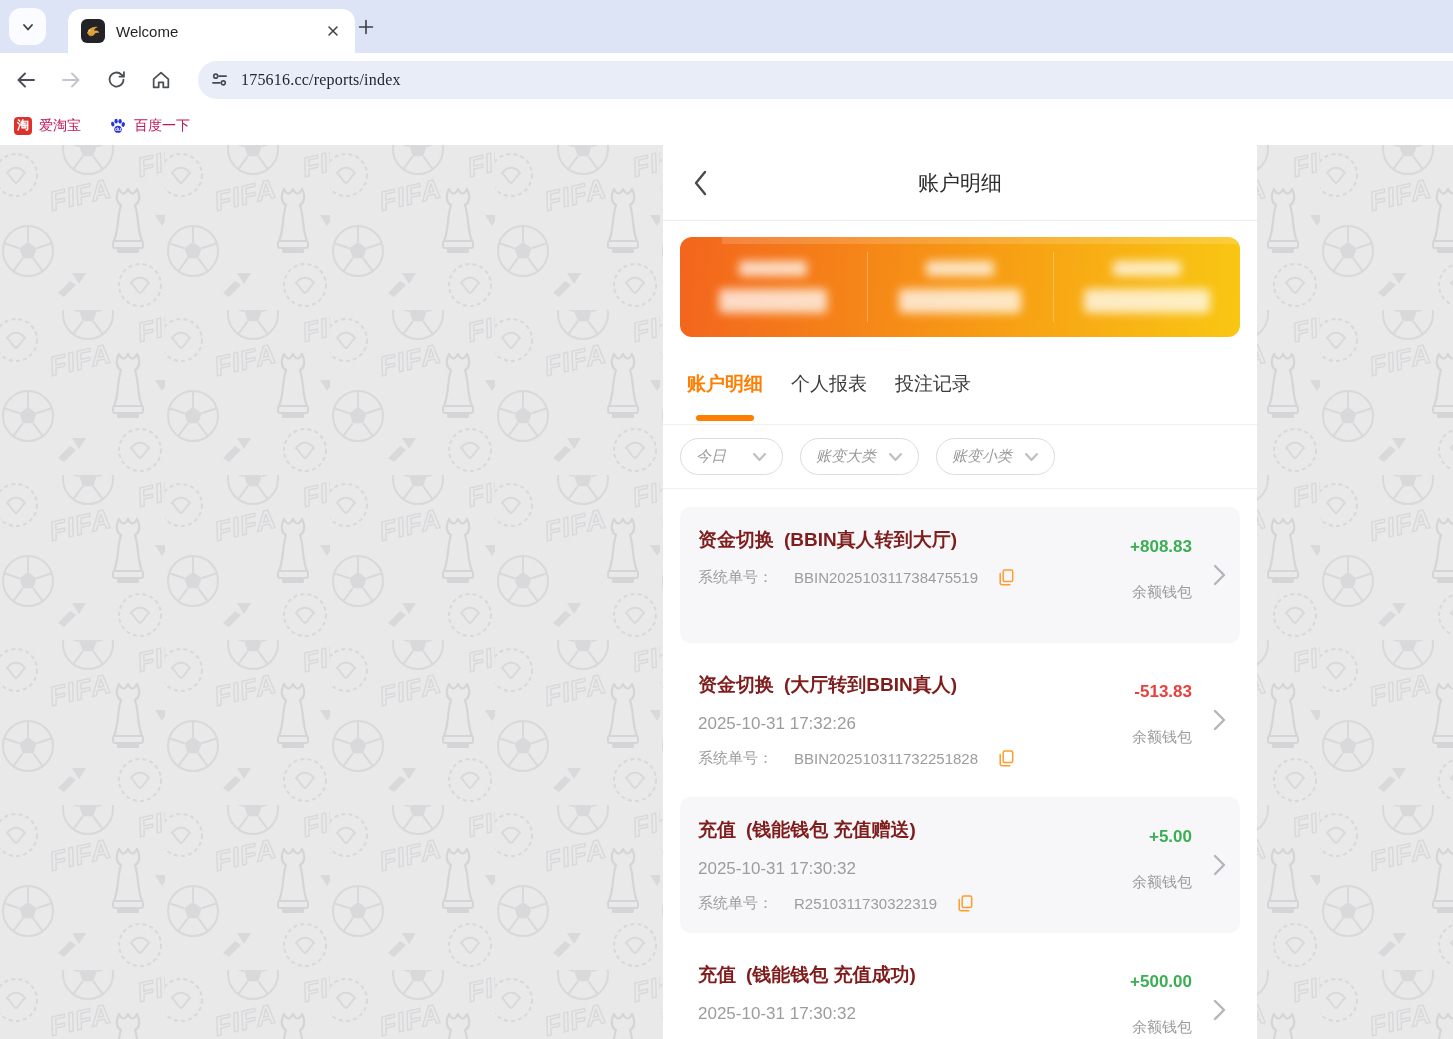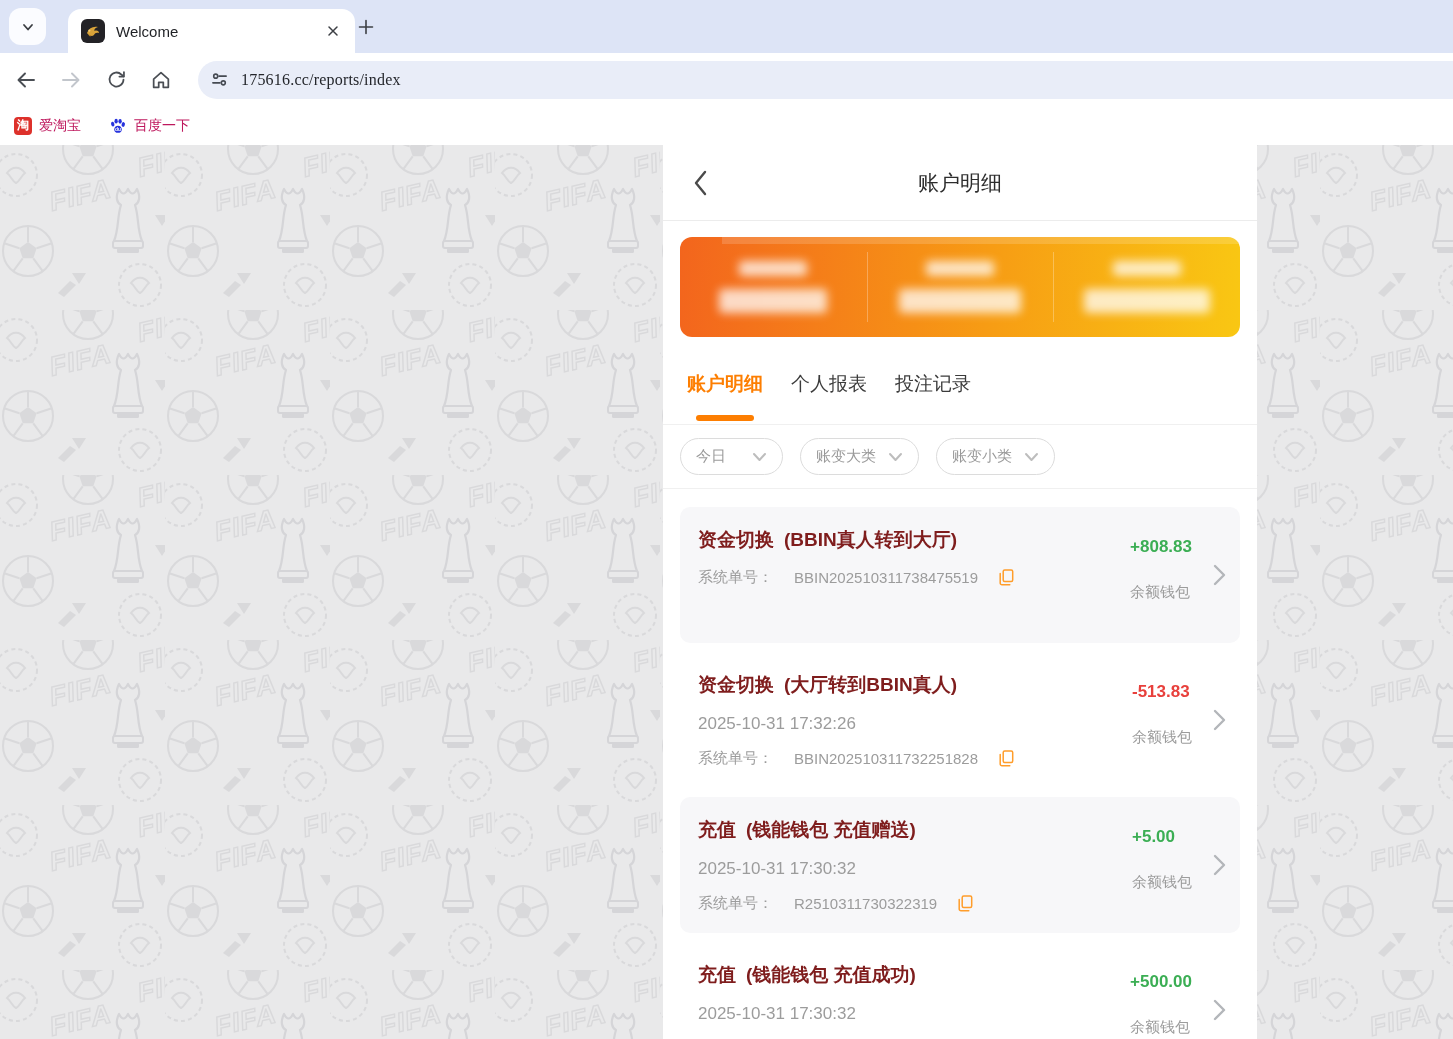--- a/index.html
+++ b/index.html
@@ -45,33 +45,33 @@
   .blur-label { width:68px; height:15px; }
   .blur-value { width:108px; height:24px; }
   .card-col:nth-child(2) .blur-value { width:122px; }
   .card-col:nth-child(3) .blur-value { width:126px; }
 
   .tabs-row { height:88px; display:flex; align-items:center; gap:28px; padding:6px 24px 0; border-bottom:1px solid #f0f0f0; }
   .app-tab { position:relative; height:100%; display:flex; align-items:center; font-size:19px; color:#3b3b3b; cursor:pointer; }
   .app-tab.active { color:#fd7e01; font-weight:bold; }
   .app-tab.active::after { content:''; position:absolute; left:50%; transform:translateX(-50%); bottom:3px; width:58px; height:6px; border-radius:3px; background:#fd7e01; }
 
-  .filters-row { height:64px; display:flex; align-items:center; gap:17px; padding:0 17px; border-bottom:1px solid #f0f0f0; }
+  .filters-row { height:64px; display:flex; align-items:center; gap:17px; padding:0 17px; border-bottom:1px solid #f0f0f0;font-style:italic; }
   .filter-pill { height:37px; border:1px solid #dcdcdc; border-radius:19px; display:flex; align-items:center; justify-content:space-between; padding:0 15px; color:#9a9a9a; font-size:15px; cursor:pointer; background:#fff; }
   .filter-pill.w1 { width:103px; } .filter-pill.w2 { width:119px; }
 
   .txn-list { padding:18px 17px 0; display:flex; flex-direction:column; gap:9px; }
   .txn-row { position:relative; height:136px; border-radius:10px; padding:20px 18px 0; }
   .txn-row.shaded { background:#f7f7f9; }
   .txn-line1 { font-size:19px; color:#7f1d1d; display:flex; align-items:baseline; }
   .txn-type { font-weight:bold; }
   .txn-detail { margin-left:10px;font-weight:bold; }
   .txn-date { margin-top:16px; font-size:17px; color:#9c9c9c; }
   .txn-order { margin-top:15px; font-size:15px; color:#9c9c9c; display:flex; align-items:center; gap:21px; }
-  .txn-right { position:absolute; right:48px; top:30px; text-align:left; }
+  .txn-right { position:absolute; right:48px; top:30px; text-align:right; }
   .txn-amount { font-size:17px; font-weight:bold; }
   .txn-amount.positive { color:#3bae54; }
   .txn-amount.negative { color:#e8403c; }
   .txn-wallet { margin-top:26px; font-size:15px; color:#9c9c9c; }
   .txn-chevron { position:absolute; right:14px; top:50%; transform:translateY(-50%); display:flex; }
   .copy-btn { display:flex; cursor:pointer; }
 </style>
 </head>
 <body>
 

